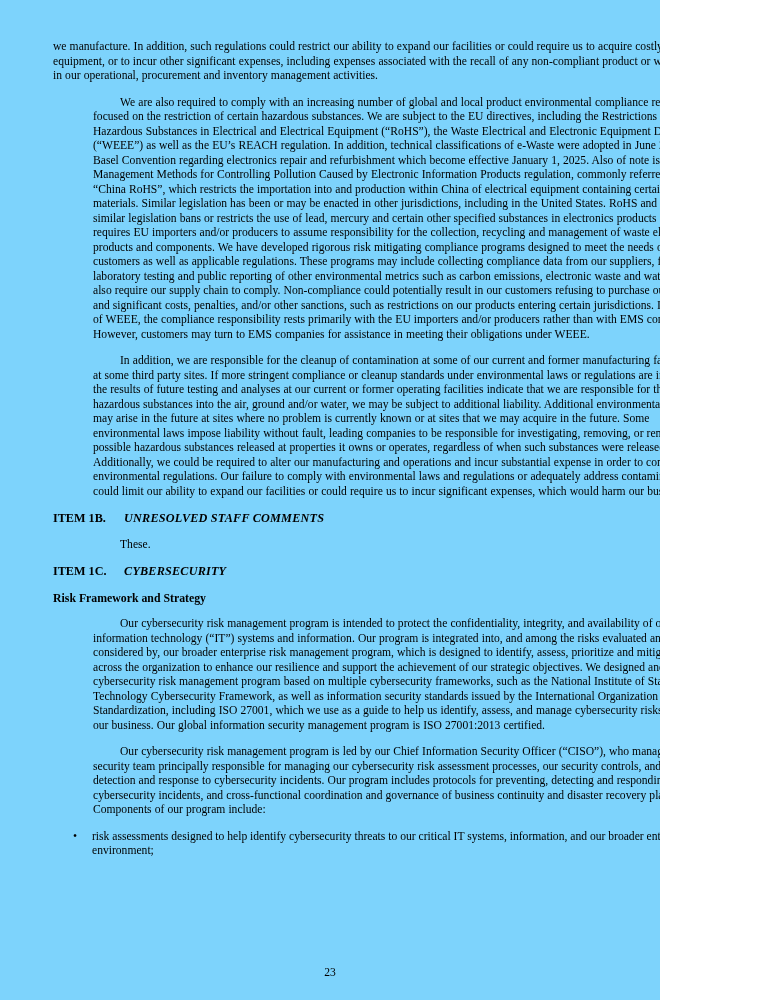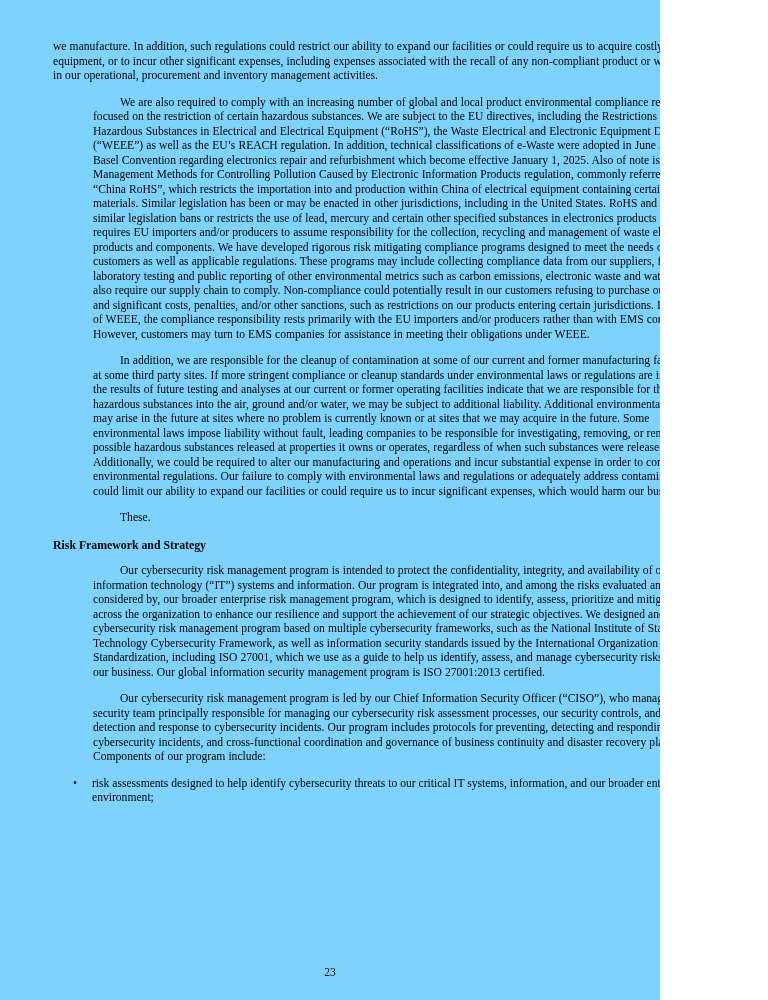--- a/index.html
+++ b/index.html
@@ -67,23 +67,31 @@
 
 <div class="page">
   <div class="content">
 
     <p class="para">we manufacture. In addition, such regulations could restrict our ability to expand our facilities or could require us to acquire costly equipment, or to incur other significant expenses, including expenses associated with the recall of any non-compliant product or with changes in our operational, procurement and inventory management activities.</p>
 
     <p class="para indent">We are also required to comply with an increasing number of global and local product environmental compliance regulations focused on the restriction of certain hazardous substances. We are subject to the EU directives, including the Restrictions of Hazardous Substances in Electrical and Electrical Equipment (“RoHS”), the Waste Electrical and Electronic Equipment Directive (“WEEE”) as well as the EU’s REACH regulation. In addition, technical classifications of e-Waste were adopted in June 2022 by the Basel Convention regarding electronics repair and refurbishment which become effective January 1, 2025. Also of note is China’s Management Methods for Controlling Pollution Caused by Electronic Information Products regulation, commonly referred to as “China RoHS”, which restricts the importation into and production within China of electrical equipment containing certain hazardous materials. Similar legislation has been or may be enacted in other jurisdictions, including in the United States. RoHS and other similar legislation bans or restricts the use of lead, mercury and certain other specified substances in electronics products and WEEE requires EU importers and/or producers to assume responsibility for the collection, recycling and management of waste electronic products and components. We have developed rigorous risk mitigating compliance programs designed to meet the needs of our customers as well as applicable regulations. These programs may include collecting compliance data from our suppliers, full laboratory testing and public reporting of other environmental metrics such as carbon emissions, electronic waste and water, and we also require our supply chain to comply. Non-compliance could potentially result in our customers refusing to purchase our products, and significant costs, penalties, and/or other sanctions, such as restrictions on our products entering certain jurisdictions. In the case of WEEE, the compliance responsibility rests primarily with the EU importers and/or producers rather than with EMS companies. However, customers may turn to EMS companies for assistance in meeting their obligations under WEEE.</p>
 
     <p class="para indent">In addition, we are responsible for the cleanup of contamination at some of our current and former manufacturing facilities and at some third party sites. If more stringent compliance or cleanup standards under environmental laws or regulations are imposed, or the results of future testing and analyses at our current or former operating facilities indicate that we are responsible for the release of hazardous substances into the air, ground and/or water, we may be subject to additional liability. Additional environmental matters may arise in the future at sites where no problem is currently known or at sites that we may acquire in the future. Some environmental laws impose liability without fault, leading companies to be responsible for investigating, removing, or remediating possible hazardous substances released at properties it owns or operates, regardless of when such substances were released. Additionally, we could be required to alter our manufacturing and operations and incur substantial expense in order to comply with environmental regulations. Our failure to comply with environmental laws and regulations or adequately address contaminated sites could limit our ability to expand our facilities or could require us to incur significant expenses, which would harm our business.</p>
 
+    <p class="heading">
+      <span class="h-label">ITEM 1B.</span>
+      <span class="h-title">UNRESOLVED STAFF COMMENTS</span>
+    </p>
 
     <p class="para indent">These.</p>
 
+    <p class="heading">
+      <span class="h-label">ITEM 1C.</span>
+      <span class="h-title">CYBERSECURITY</span>
+    </p>
 
     <p class="subheading">Risk Framework and Strategy</p>
 
     <p class="para indent">Our cybersecurity risk management program is intended to protect the confidentiality, integrity, and availability of our critical information technology (“IT”) systems and information. Our program is integrated into, and among the risks evaluated and considered by, our broader enterprise risk management program, which is designed to identify, assess, prioritize and mitigate risks across the organization to enhance our resilience and support the achievement of our strategic objectives. We designed and assess our cybersecurity risk management program based on multiple cybersecurity frameworks, such as the National Institute of Standards and Technology Cybersecurity Framework, as well as information security standards issued by the International Organization for Standardization, including ISO 27001, which we use as a guide to help us identify, assess, and manage cybersecurity risks relevant to our business. Our global information security management program is ISO 27001:2013 certified.</p>
 
     <p class="para indent">Our cybersecurity risk management program is led by our Chief Information Security Officer (“CISO”), who manages our security team principally responsible for managing our cybersecurity risk assessment processes, our security controls, and our detection and response to cybersecurity incidents. Our program includes protocols for preventing, detecting and responding to cybersecurity incidents, and cross-functional coordination and governance of business continuity and disaster recovery plans. Components of our program include:</p>
 
     <div class="bullet">
       <span class="bullet-marker">•</span>
       <span class="bullet-text">risk assessments designed to help identify cybersecurity threats to our critical IT systems, information, and our broader enterprise IT environment;</span>

